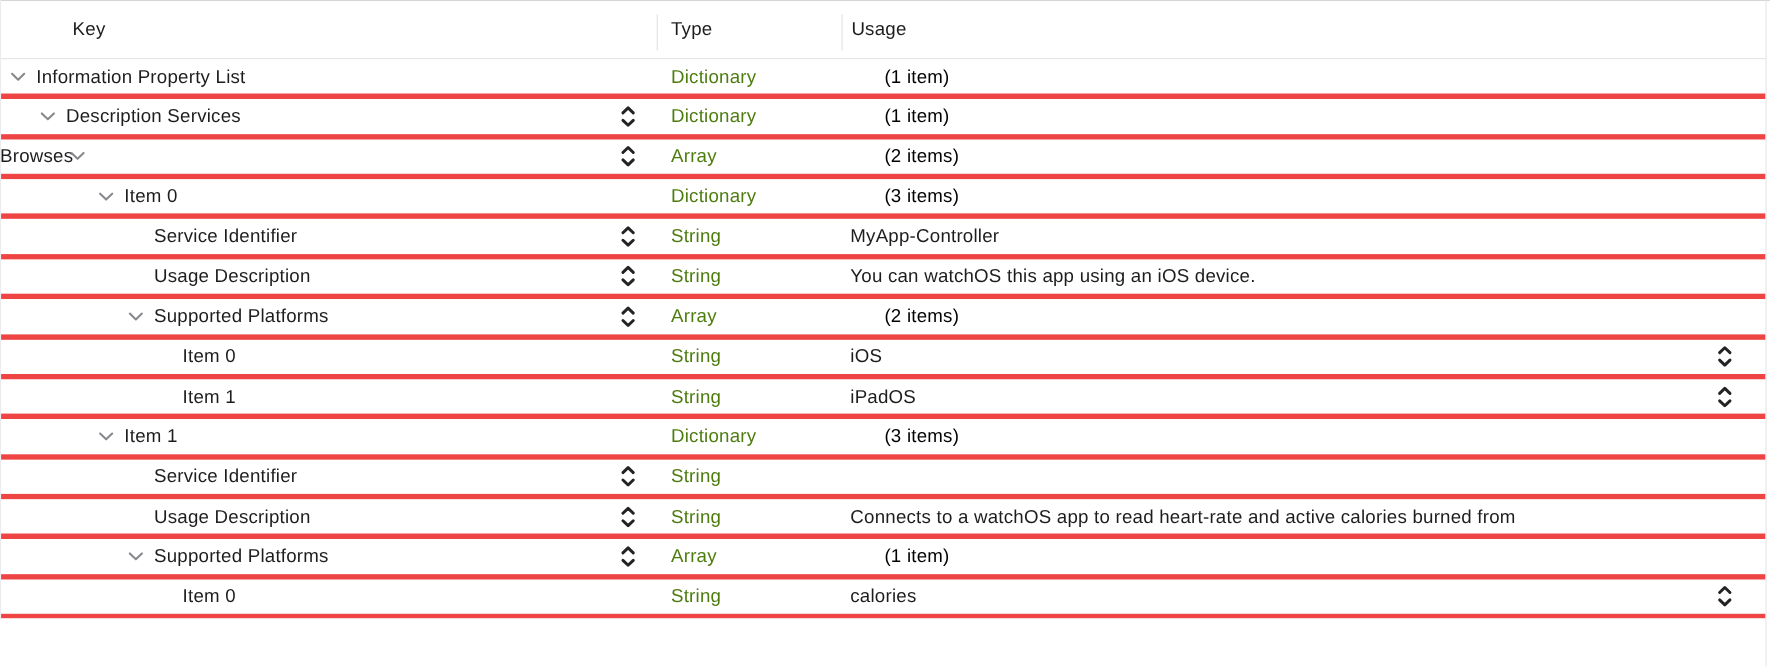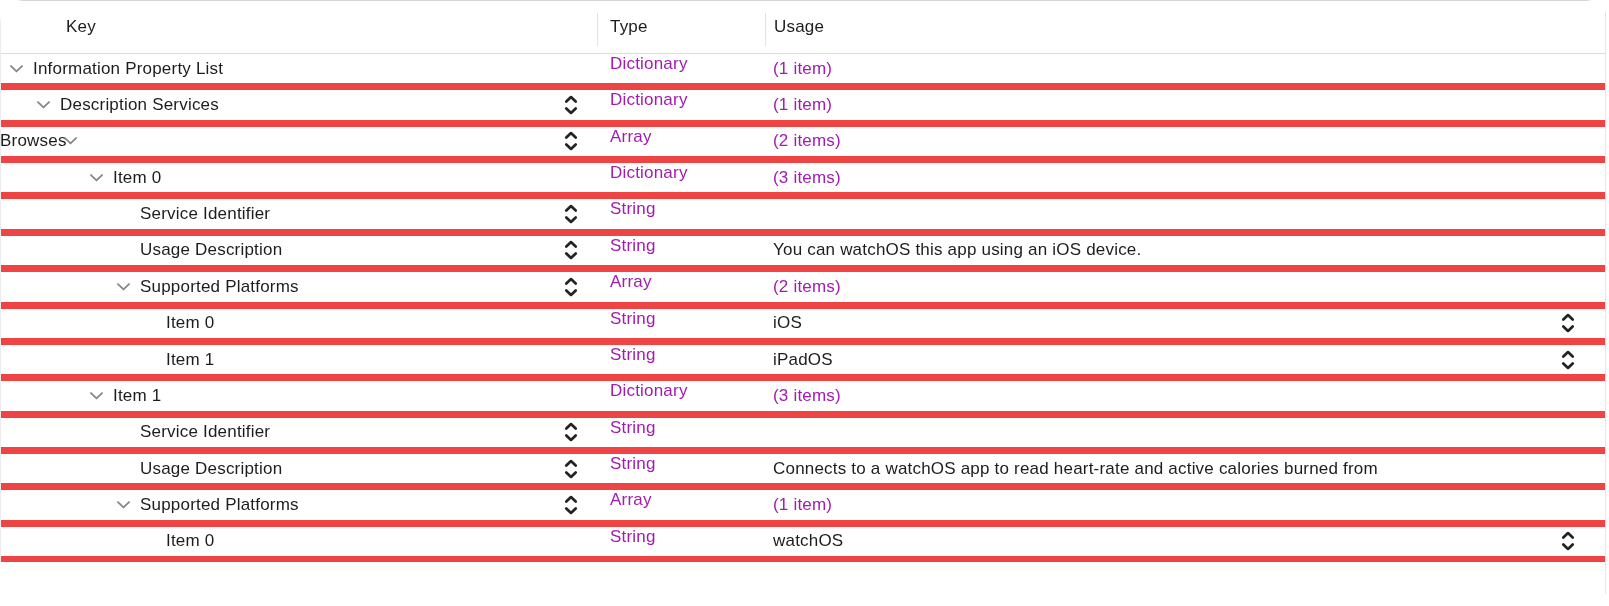--- a/index.html
+++ b/index.html
@@ -1,44 +1,43 @@
 <!DOCTYPE html>
 <html><head>
 <meta charset="utf-8">
 <style>
   html,body{margin:0;padding:0;background:#fff;}
   .screen{
     position:relative;width:1609px;height:606px;background:#ffffff;overflow:hidden;
     font-family:"Liberation Sans",sans-serif;font-size:17px;color:#1d1d1f;
     letter-spacing:.2px;
-    border-radius:24px;
   }
   .top-border{position:absolute;left:0;top:0;width:1609px;height:1px;background:#d5d5d7;}
   .left-border{position:absolute;left:0;top:0;width:1px;height:562px;background:#ececee;}
   .right-border{position:absolute;left:1605px;top:0;width:1px;height:606px;background:#e6e6e8;}
   .header{position:absolute;left:0;top:1px;width:1605px;height:52px;background:#fff;}
   .header-label{position:absolute;top:0;height:52px;display:flex;align-items:center;color:#1d1d1f;}
   .header-label.key{left:66px;}
   .header-label.type{left:610px;}
   .header-label.value{left:774px;}
   .vsep{position:absolute;top:12px;height:33px;width:1px;background:#e2e2e4;}
   .vsep.s1{left:597px;}
   .vsep.s2{left:765px;}
   .header-bottom{position:absolute;left:0;top:53px;width:1605px;height:1px;background:#dcdcde;}
   .rows{position:absolute;left:0;top:54px;width:1605px;}
-  .row{position:relative;height:36.36px;box-sizing:border-box;border-bottom:7px solid #ef4444;background:#fff;text-decoration:underline;}
+  .row{position:relative;height:36.36px;box-sizing:border-box;border-bottom:5px solid #ef4444;background:#fff;text-decoration:underline;}
   .key-cell{position:absolute;left:0;top:0;bottom:0;width:597px;display:flex;align-items:center;overflow:hidden;}
   .key-label{display:inline-block;white-space:nowrap;}
   .disclosure{position:absolute;top:50%;transform:translateY(-50%);width:15px;height:9px;line-height:0;cursor:default;}
   .stepper{position:absolute;top:50%;transform:translateY(-50%);width:14px;height:21px;line-height:0;cursor:default;}
   .key-stepper{left:564px;}
   .value-stepper{left:1561px;}
-  .type-cell{position:absolute;left:610px;top:0;bottom:0;width:150px;display:flex;align-items:flex-start;color:#a21caf;overflow:hidden;white-space:nowrap;}
+  .type-cell{position:absolute;left:610px;top:0;bottom:0;width:150px;display:flex;align-items:center;color:#4d7c0f;overflow:hidden;white-space:nowrap;}
   .value-cell{position:absolute;left:773px;top:0;bottom:0;width:782px;display:flex;align-items:center;overflow:hidden;white-space:nowrap;}
-  .value-muted{color:#a21caf;}
+  .value-muted{color:#000000;margin-left:31px;}
   .bottom-area{position:absolute;left:0;top:562px;width:1605px;height:44px;background:#fff;}
 </style>
 </head>
 <body>
 
 <div class="screen">
   <div class="top-border"></div>
 
   <div class="header">
     <div class="header-label key">Key</div>
@@ -139,20 +138,23 @@
       <span class="stepper key-stepper">
         <svg width="14" height="21" viewBox="0 0 14 21">
               <path d="M2.3 7.1 L7 2.6 L11.7 7.1" fill="none" stroke="#232325" stroke-width="2.7" stroke-linecap="round" stroke-linejoin="round"></path>
               <path d="M2.3 13.9 L7 18.4 L11.7 13.9" fill="none" stroke="#232325" stroke-width="2.7" stroke-linecap="round" stroke-linejoin="round"></path>
             </svg>
       </span>
     </div>
     <div class="type-cell">
       <span class="type-label">String</span>
     </div>
+    <div class="value-cell">
+      <span class="value-label">MyApp-Controller</span>
+    </div>
 
   </div>
       <div class="row">
     <div class="key-cell">
 
       <span class="key-label" style="margin-left: 140px;">Usage Description</span>
       <span class="stepper key-stepper">
         <svg width="14" height="21" viewBox="0 0 14 21">
               <path d="M2.3 7.1 L7 2.6 L11.7 7.1" fill="none" stroke="#232325" stroke-width="2.7" stroke-linecap="round" stroke-linejoin="round"></path>
               <path d="M2.3 13.9 L7 18.4 L11.7 13.9" fill="none" stroke="#232325" stroke-width="2.7" stroke-linecap="round" stroke-linejoin="round"></path>
@@ -307,21 +309,21 @@
       <div class="row">
     <div class="key-cell">
 
       <span class="key-label" style="margin-left: 166px;">Item 0</span>
 
     </div>
     <div class="type-cell">
       <span class="type-label">String</span>
     </div>
     <div class="value-cell">
-      <span class="value-label">watchOS</span>
+      <span class="value-label">calories</span>
     </div>
     <span class="stepper value-stepper">
       <svg width="14" height="21" viewBox="0 0 14 21">
             <path d="M2.3 7.1 L7 2.6 L11.7 7.1" fill="none" stroke="#232325" stroke-width="2.7" stroke-linecap="round" stroke-linejoin="round"></path>
             <path d="M2.3 13.9 L7 18.4 L11.7 13.9" fill="none" stroke="#232325" stroke-width="2.7" stroke-linecap="round" stroke-linejoin="round"></path>
           </svg>
     </span>
   </div>
     </div>
 

